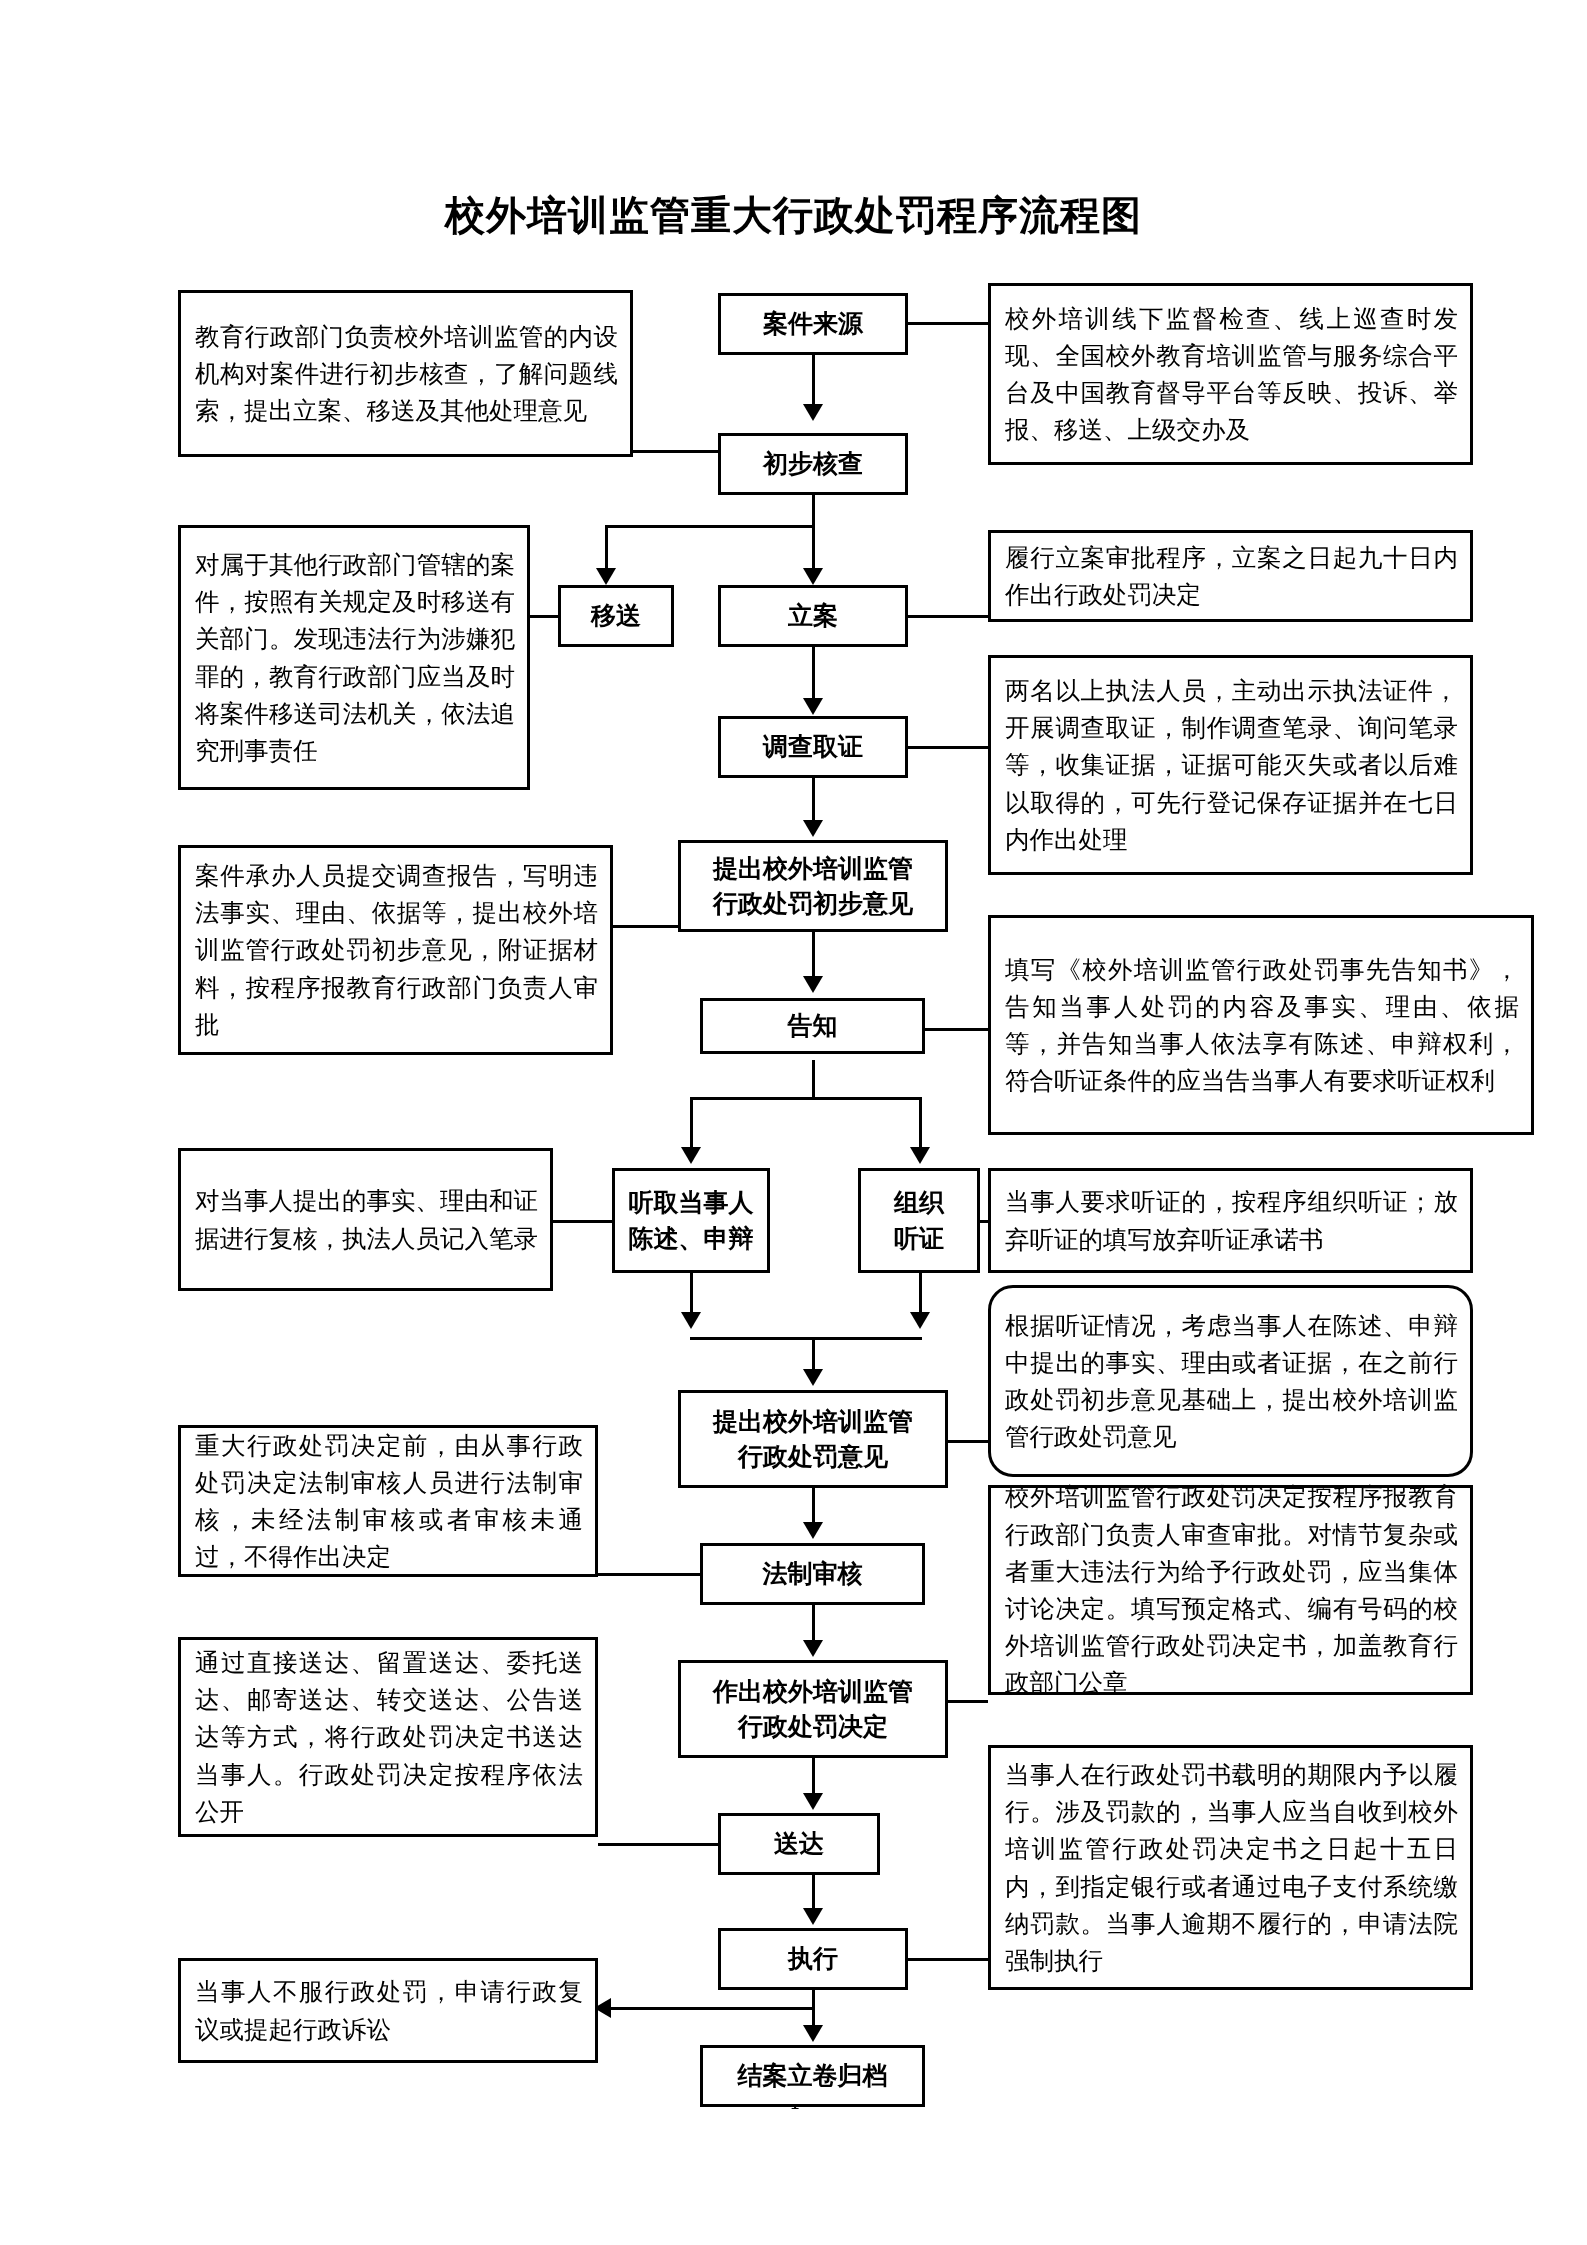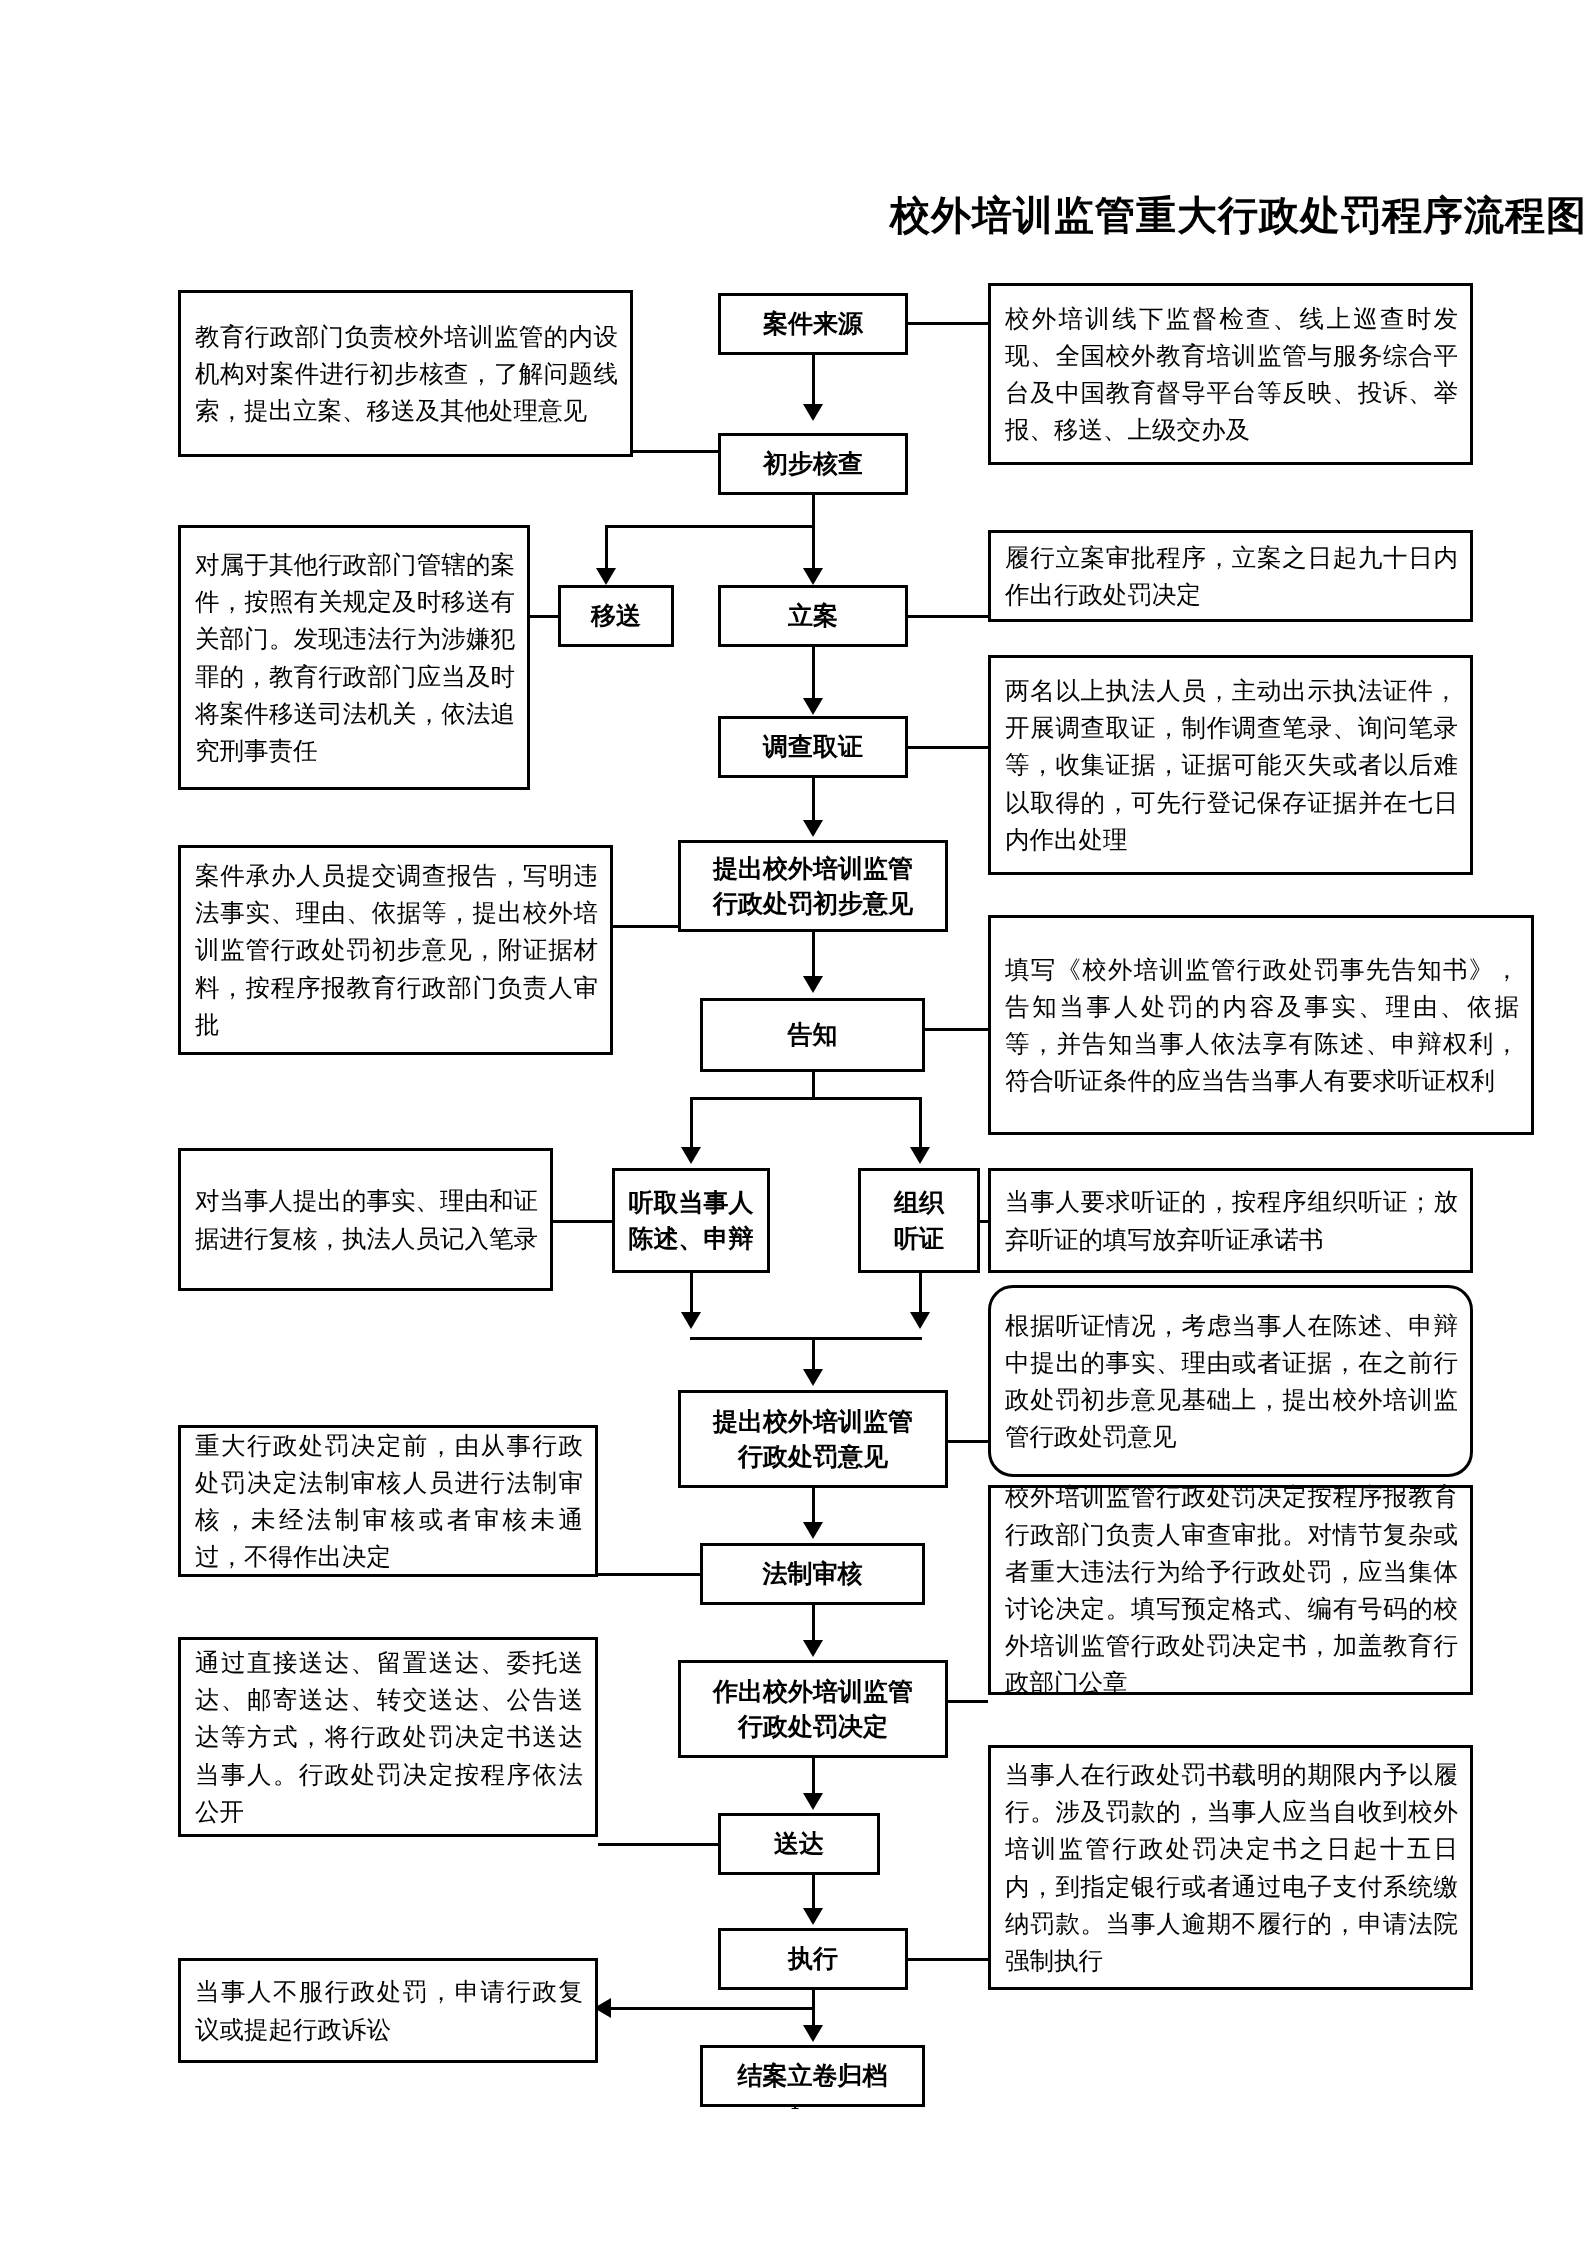--- a/index.html
+++ b/index.html
@@ -13,21 +13,21 @@
     width:1587px;
     height:2245px;
     background:#ffffff;
     overflow:hidden;
   }
   
   .title{
     position:absolute;
     left:0; right:0;
     top:188px;
-    text-align:right;
+    text-align:center;
     font-size:40px;
     font-weight:bold;
     letter-spacing:1px;
     font-family:"DejaVu Sans","Liberation Sans",sans-serif;
   }
   
   .box{
     position:absolute;
     box-sizing:border-box;
     border:3px solid #000;
@@ -164,21 +164,21 @@
   </div>
 
   <div class="box note" style="left:178px; top:845px; width:435px; height:210px;">
     <span class="txt">案件承办人员提交调查报告，写明违法事实、理由、依据等，提出校外培训监管行政处罚初步意见，附证据材料，按程序报教育行政部门负责人审批</span>
   </div>
   <div class="ln hln" style="left:613px; top:925px; width:65px;"></div>
 
   <div class="ln vln" style="left:812px; top:932px; height:48px;"></div>
   <div class="arrow-down" style="left:803px; top:976px;"></div>
 
-  <div class="box center-node" style="left:700px; top:998px; width:225px; height:74px;">
+  <div class="box center-node" style="left:700px; top:998px; width:225px; height:56px;">
     <span>告知</span>
   </div>
 
   <div class="box note" style="left:988px; top:915px; width:546px; height:220px;">
     <span class="txt">填写《校外培训监管行政处罚事先告知书》，告知当事人处罚的内容及事实、理由、依据等，并告知当事人依法享有陈述、申辩权利，符合听证条件的应当告当事人有要求听证权利</span>
   </div>
   <div class="ln hln" style="left:925px; top:1028px; width:63px;"></div>
 
   <div class="ln vln" style="left:812px; top:1060px; height:40px;"></div>
   <div class="ln hln" style="left:690px; top:1097px; width:232px;"></div>

